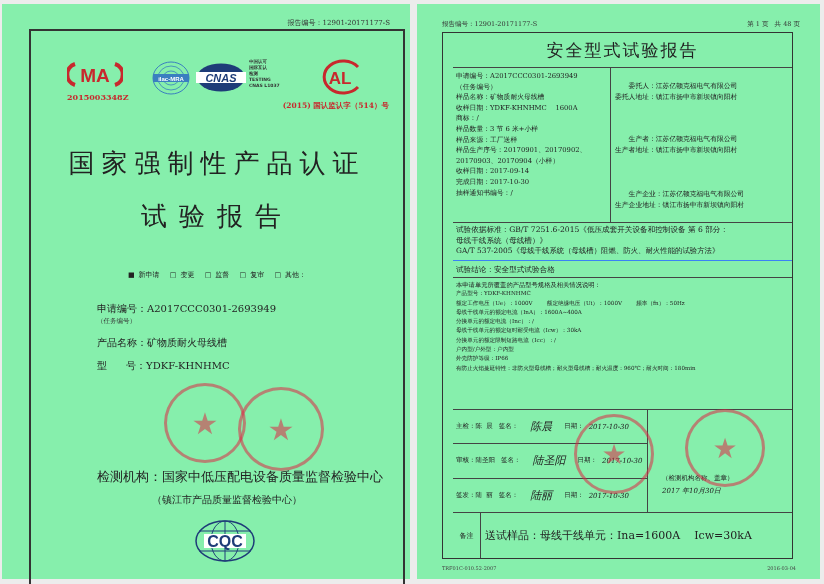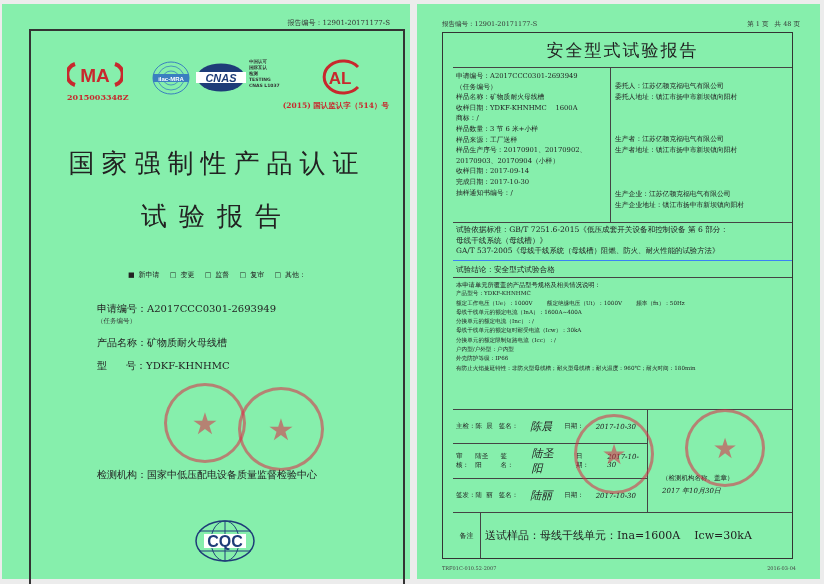--- a/index.html
+++ b/index.html
@@ -22,44 +22,44 @@
   .logo-al { position: absolute; left: 287px; top: 28px; width: 46px; height: 36px; }
   .al-num { position: absolute; right: 14px; top: 70px; font-size: 7.5px; color: #c8282d; font-weight: bold; }
 
   .cover-title { position: absolute; left: 0; right: 0; top: 115px; text-align: center; font-size: 26px; letter-spacing: 7px; color: #222; font-family: "DejaVu Sans", sans-serif; font-weight: 300; }
   .cover-sub { position: absolute; left: 0; right: 0; top: 168px; text-align: center; font-size: 26px; letter-spacing: 12px; color: #222; font-family: "DejaVu Sans", sans-serif; }
   .cover-checks { position: absolute; left: 0; right: 0; top: 239px; text-align: center; font-size: 7px; color: #222; }
   .cover-checks span { margin: 0 2px; }
 
   .field-row { position: absolute; left: 66px; font-size: 10px; color: #222; }
   .field-small { position: absolute; left: 66px; font-size: 6.5px; color: #333; }
-  .org-row { position: absolute; left: 66px; top: 437px; font-size: 10px; color: #222; font-family: Liberation Mono, monospace; }
+  .org-row { position: absolute; left: 66px; top: 437px; font-size: 13px; color: #222; font-family: Liberation Mono, monospace; }
   .org-sub { position: absolute; left: 0; right: 0; top: 462px; text-align: center; font-size: 10px; color: #222; padding-left: 20px; }
 
   .seal { position: absolute; border-radius: 50%; border: 3px solid rgba(220,40,70,0.55); }
   .seal .star { position: absolute; left: 50%; top: 50%; transform: translate(-50%,-50%); color: rgba(220,40,70,0.55); }
   .logo-cqc { position: absolute; left: 163px; top: 488px; width: 62px; height: 44px; }
 
   
   .rp-header { position: absolute; left: 25px; right: 20px; top: 16px; font-size: 6.5px; color: #333; display: flex; justify-content: space-between; }
   .rp-table { position: absolute; left: 25px; top: 28px; width: 351px; border: 1.5px solid #333; padding-left: 10px; }
   .rp-title { height: 35px; border-bottom: 1px solid #444; text-align: center; font-size: 17px; line-height: 35px; letter-spacing: 2px; font-family: "DejaVu Sans", sans-serif; }
   .rp-info { display: flex; height: 155px; border-bottom: 1px solid #444; }
   .rp-info-left { width: 158px; border-right: 1px solid #444; padding: 3px 3px; font-size: 6.8px; line-height: 10.6px; }
-  .rp-info-right { flex: 1; padding: 3px 4px; font-size: 6.8px; line-height: 10.6px; position: relative; }
+  .rp-info-right { flex: 1; padding: 3px 4px; font-size: 6.8px; line-height: 10.6px; position: relative; text-align: right; }
   .rp-info-right .grp { position: absolute; left: 4px; }
   .rp-std { border-bottom: 1px solid #3b82f6; padding: 2px 3px; font-size: 7.6px; line-height: 10.5px; height: 38px; }
   .rp-concl { border-bottom: 1px solid #444; padding: 0 3px; font-size: 7.6px; height: 17px; line-height: 17px; }
   .rp-spec { border-bottom: 1px solid #444; padding: 2px 3px; font-size: 5.6px; line-height: 9.3px; height: 132px; }
   .rp-sign { display: flex; height: 103px; border-bottom: 1px solid #444; }
   .rp-sign-left { width: 195px; border-right: 1px solid #444; }
   .rp-sign-row { height: 34.3px; border-bottom: 1px solid #444; font-size: 6.5px; display: flex; align-items: center; padding-left: 3px; position: relative; }
   .rp-sign-row:last-child { border-bottom: none; }
   .rp-sign-row .sig { font-family: "DejaVu Serif", serif; font-style: italic; font-size: 11px; margin: 0 12px; }
-  .rp-sign-row .dt { font-style: italic; font-size: 7px; margin-left: 12px; }
+  .rp-sign-row .dt { font-style: italic; font-size: 7px; margin-left: 5px; }
   .rp-sign-right { flex: 1; position: relative; }
   .rp-sign-right .stamp-lbl { position: absolute; left: 14px; top: 64px; font-size: 6.5px; }
   .rp-sign-right .stamp-date { position: absolute; left: 14px; top: 76px; font-size: 7px; font-style: italic; }
   .rp-note { display: flex; height: 45px; }
   .rp-note-lbl { width: 28px; border-right: 1px solid #444; font-size: 7px; display: flex; align-items: center; justify-content: center; }
   .rp-note-val { flex: 1; font-size: 11px; display: flex; align-items: center; padding-left: 4px; }
   .rp-footer { position: absolute; left: 25px; right: 24px; top: 561px; display: flex; justify-content: space-between; font-size: 5px; color: #444; }
 </style>
 </head>
 <body>
@@ -119,20 +119,21 @@
     <div class="field-row" style="top:328px; white-space:pre">型      号：YDKF-KHNHMC</div>
 
     <div class="seal" style="left:133px; top:352px; width:82px; height:80px;">
         <span class="star" style="font-size:30px;">★</span>
       </div>
     <div class="seal" style="left:207px; top:356px; width:86px; height:84px;">
         <span class="star" style="font-size:30px;">★</span>
       </div>
 
     <div class="org-row">检测机构：国家中低压配电设备质量监督检验中心</div>
+    <div class="org-sub">（镇江市产品质量监督检验中心）</div>
 
     <svg class="logo-cqc" viewBox="0 0 62 44">
       <ellipse cx="31" cy="22" rx="29" ry="20" fill="none" stroke="#1e3c78" stroke-width="1.5"></ellipse>
       <ellipse cx="31" cy="22" rx="14" ry="20" fill="none" stroke="#1e3c78" stroke-width="1"></ellipse>
       <line x1="31" y1="2" x2="31" y2="42" stroke="#1e3c78" stroke-width="1"></line>
       <line x1="5" y1="12" x2="57" y2="12" stroke="#1e3c78" stroke-width="1"></line>
       <line x1="5" y1="32" x2="57" y2="32" stroke="#1e3c78" stroke-width="1"></line>
       <rect x="10" y="15" width="42" height="14" fill="#fff"></rect>
       <text x="31" y="28" font-size="16" font-weight="bold" fill="#1e3c78" text-anchor="middle" font-family="Liberation Sans, sans-serif">CQC</text>
     </svg>

